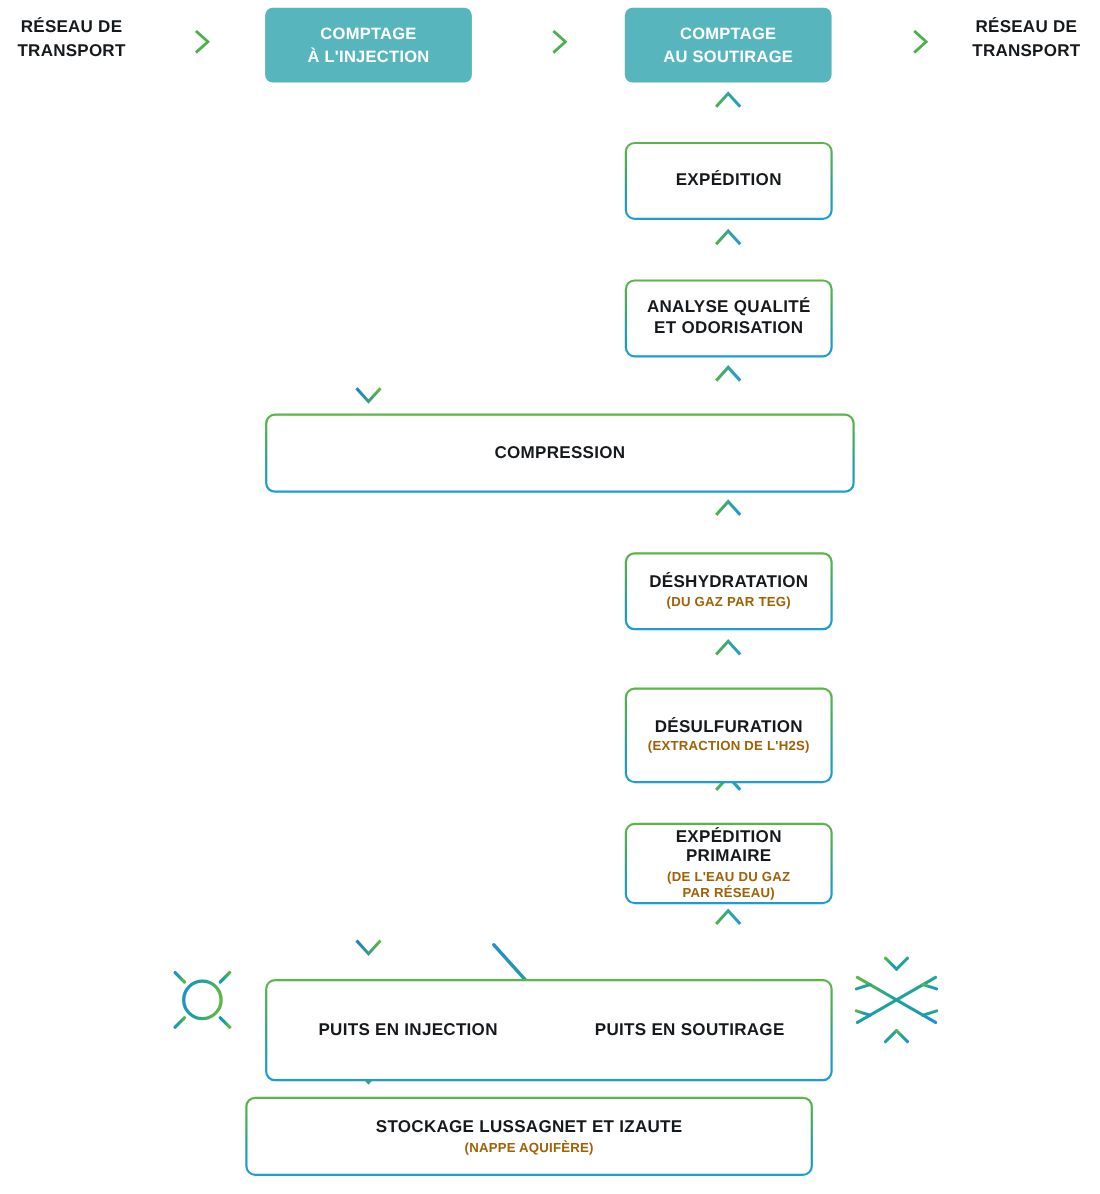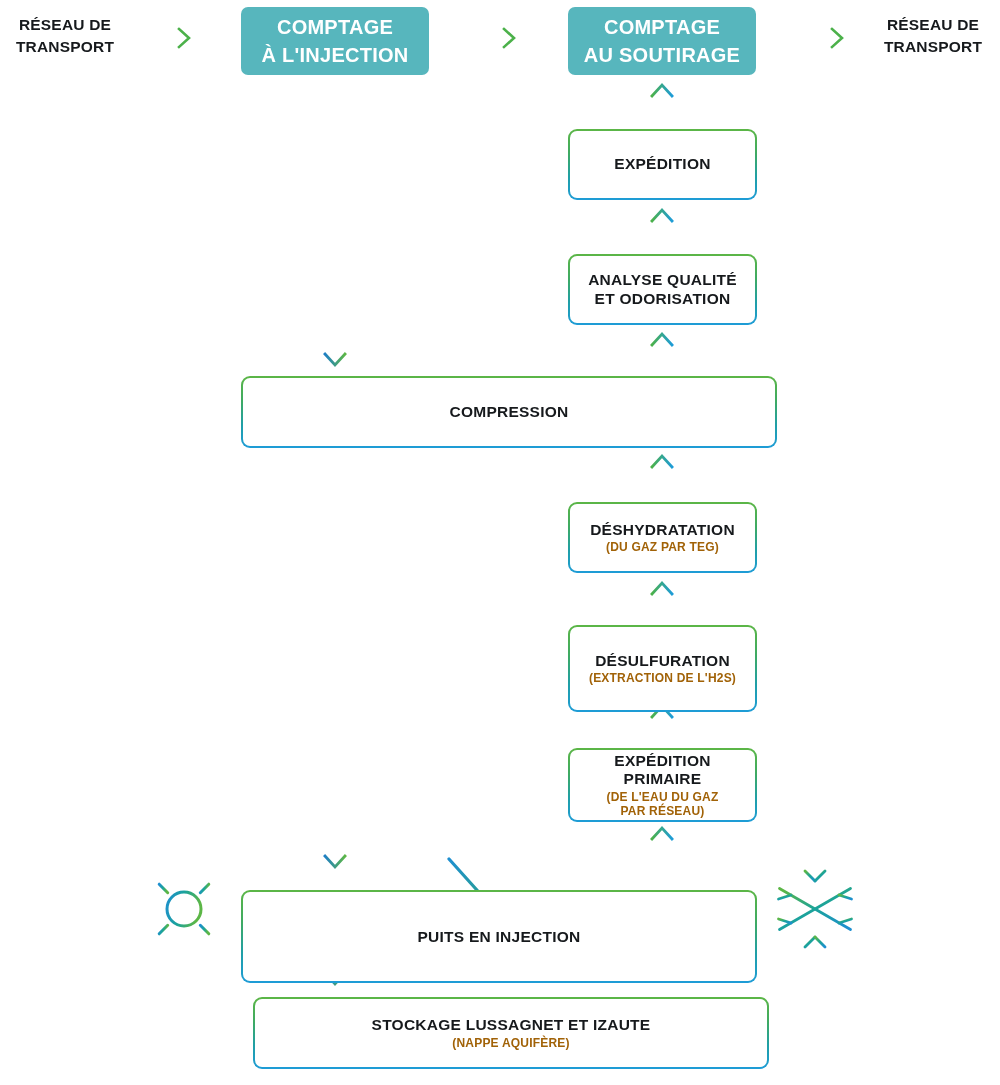--- a/index.html
+++ b/index.html
@@ -29,21 +29,21 @@
     color: #16191c;
     text-align: center;
     white-space: pre-line;
   }
   
   .tealbox {
     position: absolute;
     background: #57b6bd;
     border-radius: 7px;
     color: #ffffff;
-    font-size: 20px;
+    font-size: 15px;
     font-weight: 700;
     letter-spacing: 0.25px;
     line-height: 1.42;
     display: flex;
     align-items: center;
     justify-content: center;
     text-align: center;
     white-space: pre-line;
   }
   
@@ -316,23 +316,24 @@
       <div class="ttl">EXPÉDITION
 PRIMAIRE</div>
       <div class="sub">(DE L'EAU DU GAZ
 PAR RÉSEAU)</div>
     </div>
   </div>
 
   <div class="gbox splitbox" style="left:241px; top:890px; width:516px; height:93px;">
     <div class="inner">
       <div class="half">PUITS EN INJECTION</div>
-    </div>
-  </div>
-
-  <div class="gbox" style="left:253px; top:997px; width:516px; height:72px;">
+      <div class="half">PUITS EN SOUTIRAGE</div>
+    </div>
+  </div>
+
+  <div class="gbox" style="left:223px; top:997px; width:516px; height:72px;">
     <div class="inner">
       <div class="ttl">STOCKAGE LUSSAGNET ET IZAUTE</div>
       <div class="sub">(NAPPE AQUIFÈRE)</div>
     </div>
   </div>
 
 </div>
 
 </body></html>

